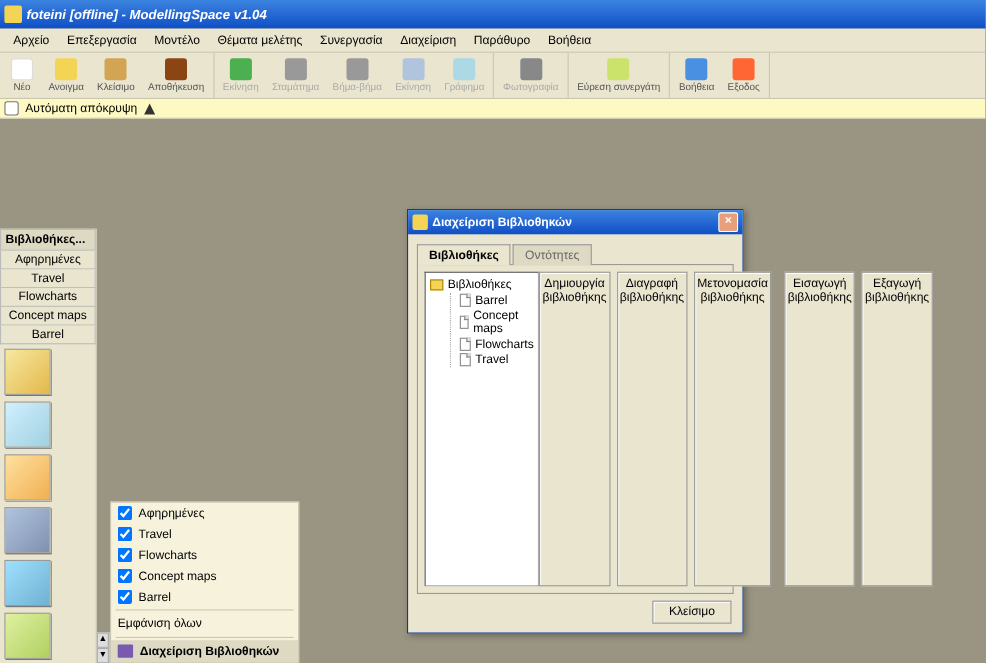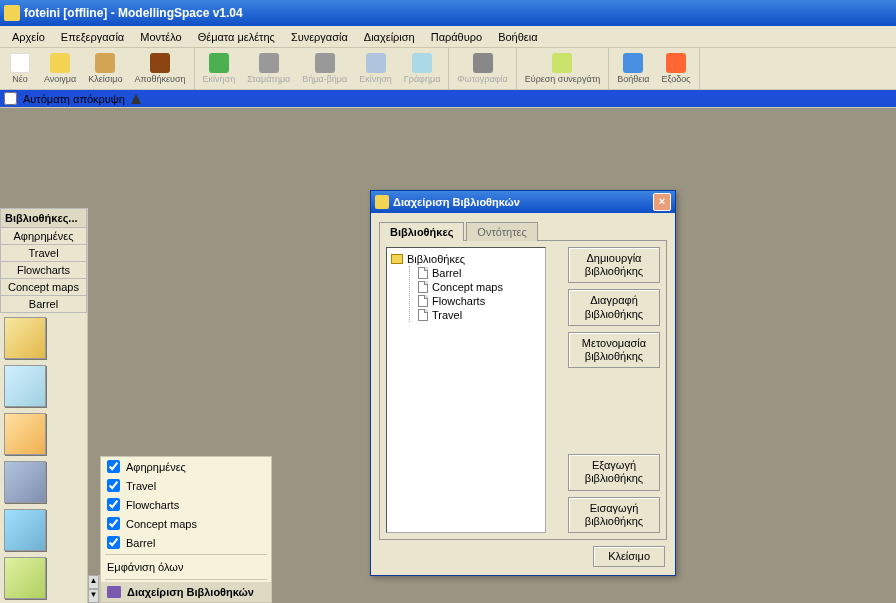--- a/index.html
+++ b/index.html
@@ -1,20 +1,20 @@
 <!DOCTYPE html>
 <html><head>
 <meta charset="utf-8">
 <style>
 * { box-sizing: border-box; margin: 0; padding: 0; font-family: Tahoma, Arial, sans-serif; font-size: 11px; }
 body { width: 896px; height: 603px; background: #9a9583; overflow: hidden; position: relative; }
 
 .titlebar { height: 26px; background: linear-gradient(to bottom, #3b84e0 0%, #2668d4 50%, #0f4fc5 100%); display: flex; align-items: center; padding: 0 4px; color: #fff; }
 .titlebar .app-icon { width: 16px; height: 16px; background: #f4d455; border-radius: 2px; margin-right: 4px; display:inline-block; }
-.titlebar .title { font-weight: bold; font-size: 12px; }
+.titlebar .title { font-weight: bold; font-size: 12px; font-style: italic; }
 
 .menubar { height: 22px; background: #e9e5cf; display: flex; align-items: center; padding: 0 4px; border-bottom: 1px solid #cac6b0; }
 .menubar span { padding: 2px 8px; cursor: default; }
 
 .toolbar { height: 42px; background: #e9e5cf; display: flex; align-items: center; border-bottom: 1px solid #cac6b0; }
 .tool-group { display: flex; border-right: 1px solid #cac6b0; padding: 0 2px; height: 100%; }
 .tool-btn { display: flex; flex-direction: column; align-items: center; justify-content: center; padding: 2px 6px; min-width: 36px; cursor: default; }
 .tool-btn .ticon { width: 20px; height: 20px; border-radius: 3px; margin-bottom: 1px; }
 .tool-btn .tlabel { font-size: 9px; color: #555; white-space: nowrap; }
 .tool-btn.disabled .tlabel { color: #aaa; }
@@ -26,21 +26,21 @@
 .ic-stop { background: #999; border-radius:50%; }
 .ic-step { background: #999; border-radius:50%; }
 .ic-loop { background: #b0c4de; border-radius:50%; }
 .ic-chart { background: #add8e6; }
 .ic-camera { background: #888; }
 .ic-find { background: #cbe36b; border-radius:50%; }
 .ic-savedb { background: #f4d455; }
 .ic-help { background: #4a90e2; border-radius:50%; }
 .ic-exit { background: #ff6633; }
 
-.subtoolbar { height: 18px; background: #1d4ed8; border-bottom: 1px solid #cac6b0; display: flex; align-items: center; padding: 0 4px; gap:4px;}
+.subtoolbar { height: 18px; background: #fef9c3; border-bottom: 1px solid #cac6b0; display: flex; align-items: center; padding: 0 4px; gap:4px;}
 .subtoolbar input[type=checkbox]{ margin-right:2px; }
 .subtoolbar .tri { width:14px; height:14px; display:inline-block; }
 
 .workspace { display: flex; height: calc(603px - 26px - 22px - 42px - 18px); align-items: flex-end; }
 
 .left-col { width: 88px; background: #e9e5cf; display:flex; flex-direction:column; border-right:1px solid #cac6b0; }
 .lib-header { font-weight:bold; padding:3px 4px; background:#ddd9c3; border:1px solid #bbb; }
 .lib-tab { padding:2px 4px; text-align:center; background:#e9e5cf; border:1px solid #bbb; border-top:none; cursor:default; }
 .thumbs { flex:1; overflow:hidden; padding:4px; display:flex; flex-direction:column; gap:6px; }
 .thumb { width:42px; height:42px; background:#fff; border:1px solid #999; box-shadow:1px 1px 0 #777; }
@@ -73,21 +73,21 @@
 .dlg-tab { padding:3px 10px; background:#e9e5cf; border:1px solid #999; border-bottom:none; margin-right:2px; position:relative; top:1px; cursor:default; }
 .dlg-tab.active { background:#e9e5cf; font-weight:bold; z-index:2; }
 .dlg-tab.inactive { background:#ddd9c3; color:#666; }
 .dlg-content { display:flex; border:1px solid #999; padding:6px; height:300px; background:#e9e5cf; }
 .tree { width:160px; background:#fff; border:1px inset #aaa; padding:4px; font-size:11px; }
 .tree .node { display:flex; align-items:center; gap:4px; padding:1px 0; }
 .folder-icon { width:12px; height:10px; background:#f4d455; border:1px solid #b08000; display:inline-block; }
 .file-icon { width:10px; height:12px; background:#fff; border:1px solid #888; display:inline-block; position:relative; }
 .file-icon:after{content:"";position:absolute;right:-1px;top:-1px;width:3px;height:3px;background:#ddd;border-left:1px solid #888;border-bottom:1px solid #888;}
 .tree .indent { margin-left:18px; border-left:1px dotted #aaa; padding-left:8px; }
-.dlg-side { flex:1; display:flex; flex-direction:column; gap:6px; padding-left:22px;justify-content:center; }
+.dlg-side { flex:1; display:flex; flex-direction:row; gap:6px; padding-left:0;justify-content:center; }
 .dlg-btn { border:1px solid #999; background:#e9e5cf; padding:4px 2px; text-align:center; cursor:default; box-shadow:1px 1px 0 #fff inset; font-size:11px; line-height:1.2; }
 .dlg-footer { display:flex; justify-content:flex-end; padding:6px 2px 0 2px; }
 .dlg-footer .dlg-btn { padding:3px 14px; }
 .gap { flex:1; }
 </style>
 </head>
 <body>
 
 <div class="titlebar">
   <span class="app-icon"></span>
@@ -273,21 +273,21 @@
               <span class="file-icon"></span>
               <span>Travel</span>
             </div>
         </div>
       </div>
       <div class="dlg-side">
         <div class="dlg-btn">Δημιουργία βιβλιοθήκης</div>
         <div class="dlg-btn">Διαγραφή βιβλιοθήκης</div>
         <div class="dlg-btn">Μετονομασία βιβλιοθήκης</div>
         <div class="gap"></div>
+        <div class="dlg-btn">Εισαγωγή βιβλιοθήκης</div>
         <div class="dlg-btn">Εξαγωγή βιβλιοθήκης</div>
-        <div class="dlg-btn">Εισαγωγή βιβλιοθήκης</div>
       </div>
     </div>
     <div class="dlg-footer">
       <div class="dlg-btn">Κλείσιμο</div>
     </div>
   </div>
 </div>
 
 </body></html>

